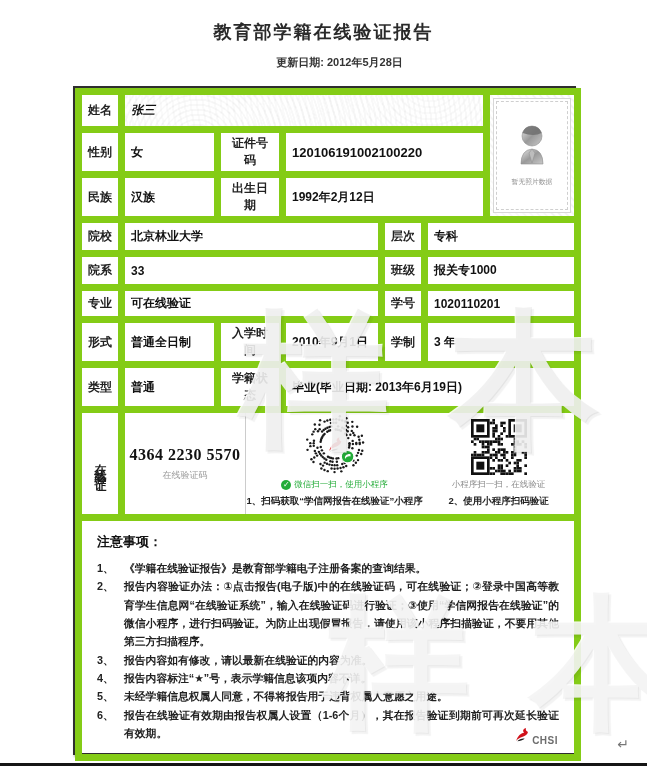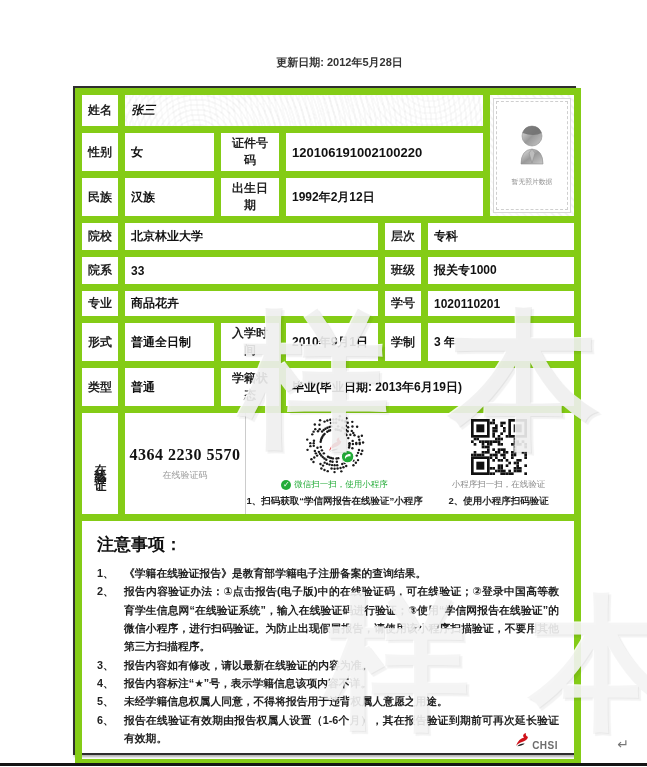--- a/index.html
+++ b/index.html
@@ -50,21 +50,21 @@
   .qr-col.one { width:54%; } .qr-col.two { width:46%; }
   .qr-hint { font-size:8.5px; font-weight:normal; display:flex; align-items:center; gap:3px; white-space:nowrap; }
   .qr-hint.green { color:#23ac38; }
   .qr-hint.gray { color:#8a8a8a; }
   .qr-caption { font-size:9.5px; color:#222; font-weight:600; white-space:nowrap; }
   .check-badge { display:inline-flex; width:10px; height:10px; border-radius:50%;
     background:#23ac38; color:#fff; font-size:8px; line-height:10px;
     align-items:center; justify-content:center; }
 
   .notes-cell { vertical-align:top !important; padding:12px 15px !important; position:relative; }
-  .notes-heading { font-size:17px; font-weight:bold; color:#111; margin-bottom:8px; }
+  .notes-heading { font-size:13px; font-weight:bold; color:#111; margin-bottom:8px; }
   .note-item { display:flex; font-size:10.8px; line-height:1.7; color:#222; font-weight:600; }
   .note-no { width:27px; flex:0 0 27px; }
   .note-text { flex:1; text-align:justify; }
 
   .chsi-logo { position:absolute; right:16px; bottom:8px; display:flex; align-items:flex-end; gap:2px; }
   .chsi-text { font-size:10px; font-weight:bold; color:#6d6d6d; letter-spacing:0.5px; }
 
   .watermark { position:absolute; z-index:6; pointer-events:none; font-weight:bold;
     font-size:150px; letter-spacing:60px; white-space:nowrap;
     color:rgba(0,0,0,0.055);
@@ -73,20 +73,21 @@
   .wm-2 { left:250px; top:480px; font-size:145px; color:rgba(0,0,0,0.04); }
 
   .para-mark { position:absolute; right:18px; top:736px; font-size:14px; color:#777; }
   .bottom-rule { position:absolute; left:0; bottom:1px; width:647px; height:3px; background:#151515; }
 </style>
 </head>
 <body>
 
 <div class="page">
 
+  <div class="doc-title">教育部学籍在线验证报告</div>
   <div class="doc-subtitle">更新日期: 2012年5月28日</div>
 
   <div class="cert-box">
     <table class="cert">
       <colgroup>
         <col style="width:43px">
           <col style="width:96px">
           <col style="width:65px">
         <col style="width:99px">
           <col style="width:43px">
@@ -137,21 +138,21 @@
         <td colspan="2" class="val">专科</td>
       </tr>
       <tr style="height:34px">
         <td class="lbl">院系</td>
         <td colspan="3" class="val">33</td>
         <td class="lbl">班级</td>
         <td colspan="2" class="val">报关专1000</td>
       </tr>
       <tr style="height:32px">
         <td class="lbl">专业</td>
-        <td colspan="3" class="val">商品花卉</td>
+        <td colspan="3" class="val">可在线验证</td>
         <td class="lbl">学号</td>
         <td colspan="2" class="val">1020110201</td>
       </tr>
       <tr style="height:34px">
         <td class="lbl">形式</td>
         <td class="val">普通全日制</td>
         <td class="lbl">入学时间</td>
         <td class="val">2010年9月1日</td>
         <td class="lbl">学制</td>
         <td colspan="2" class="val">3 年</td>

